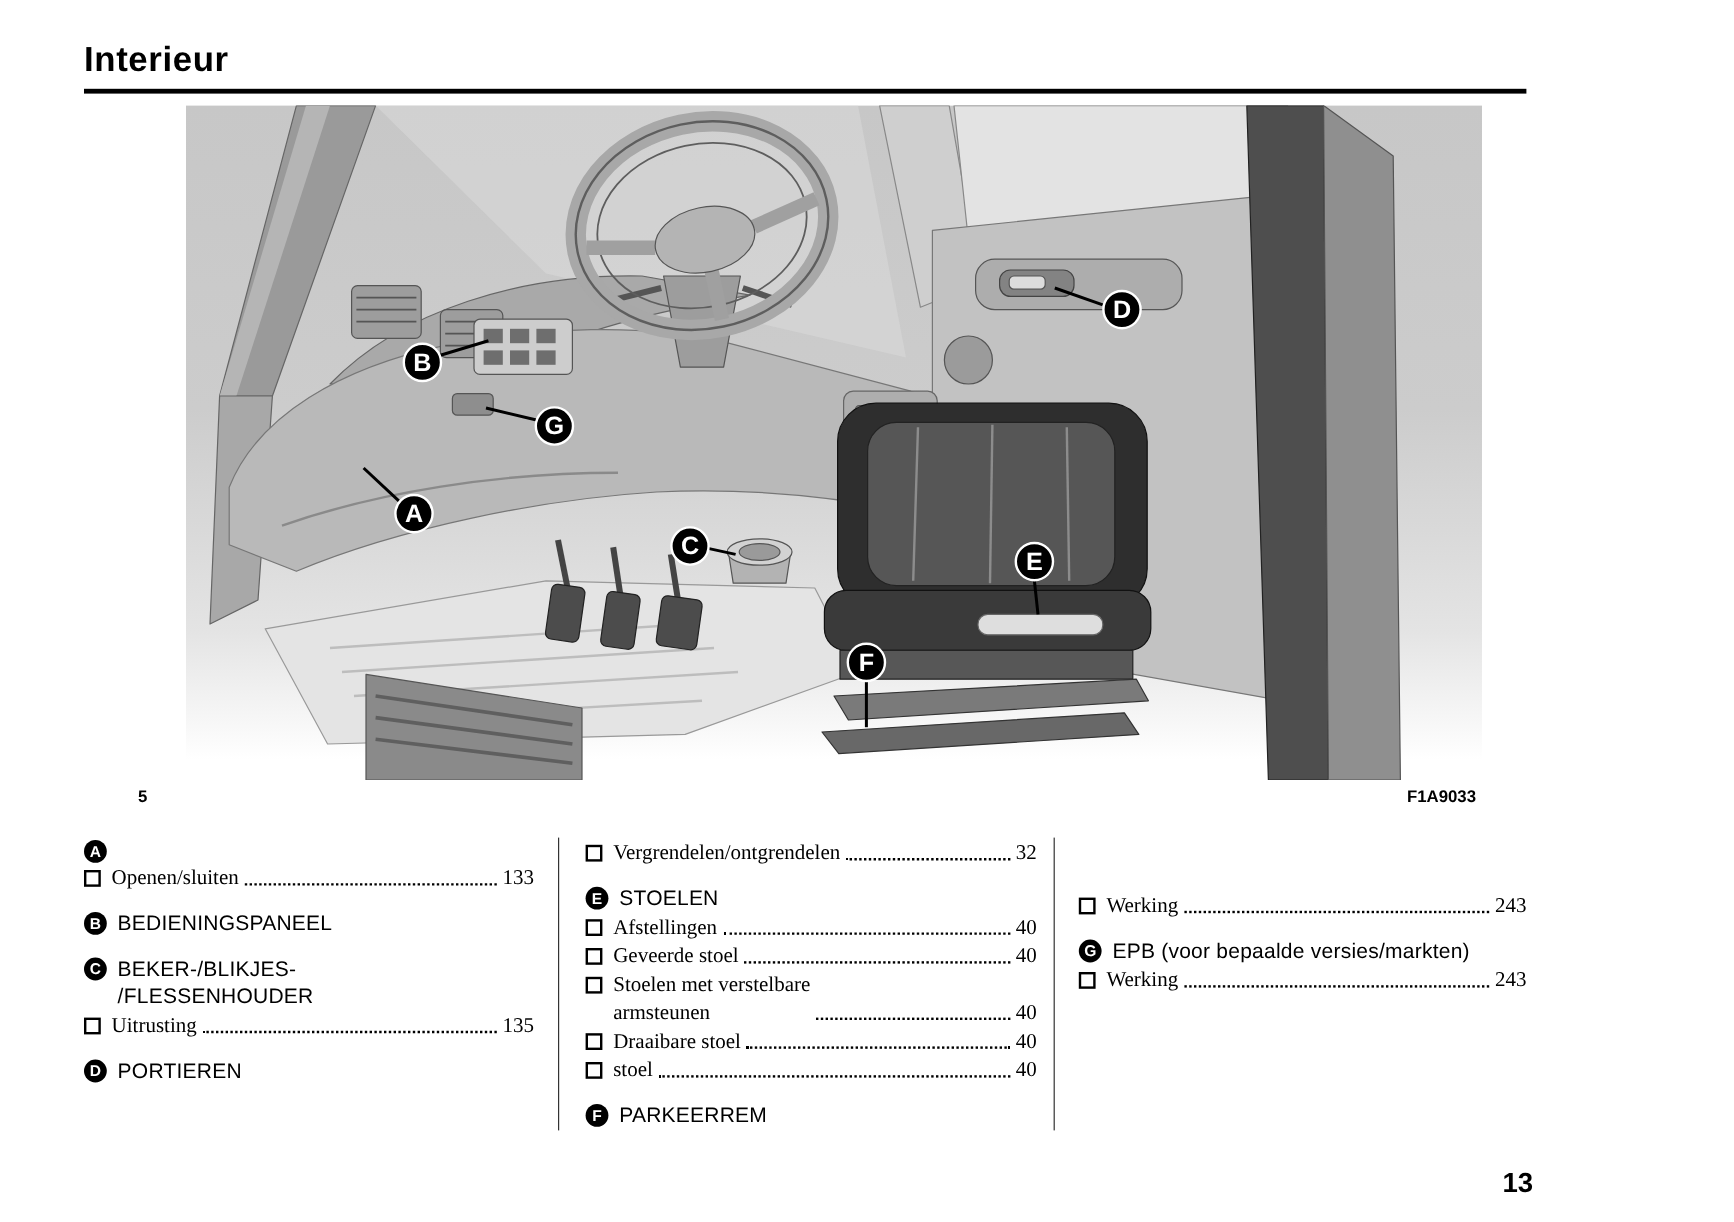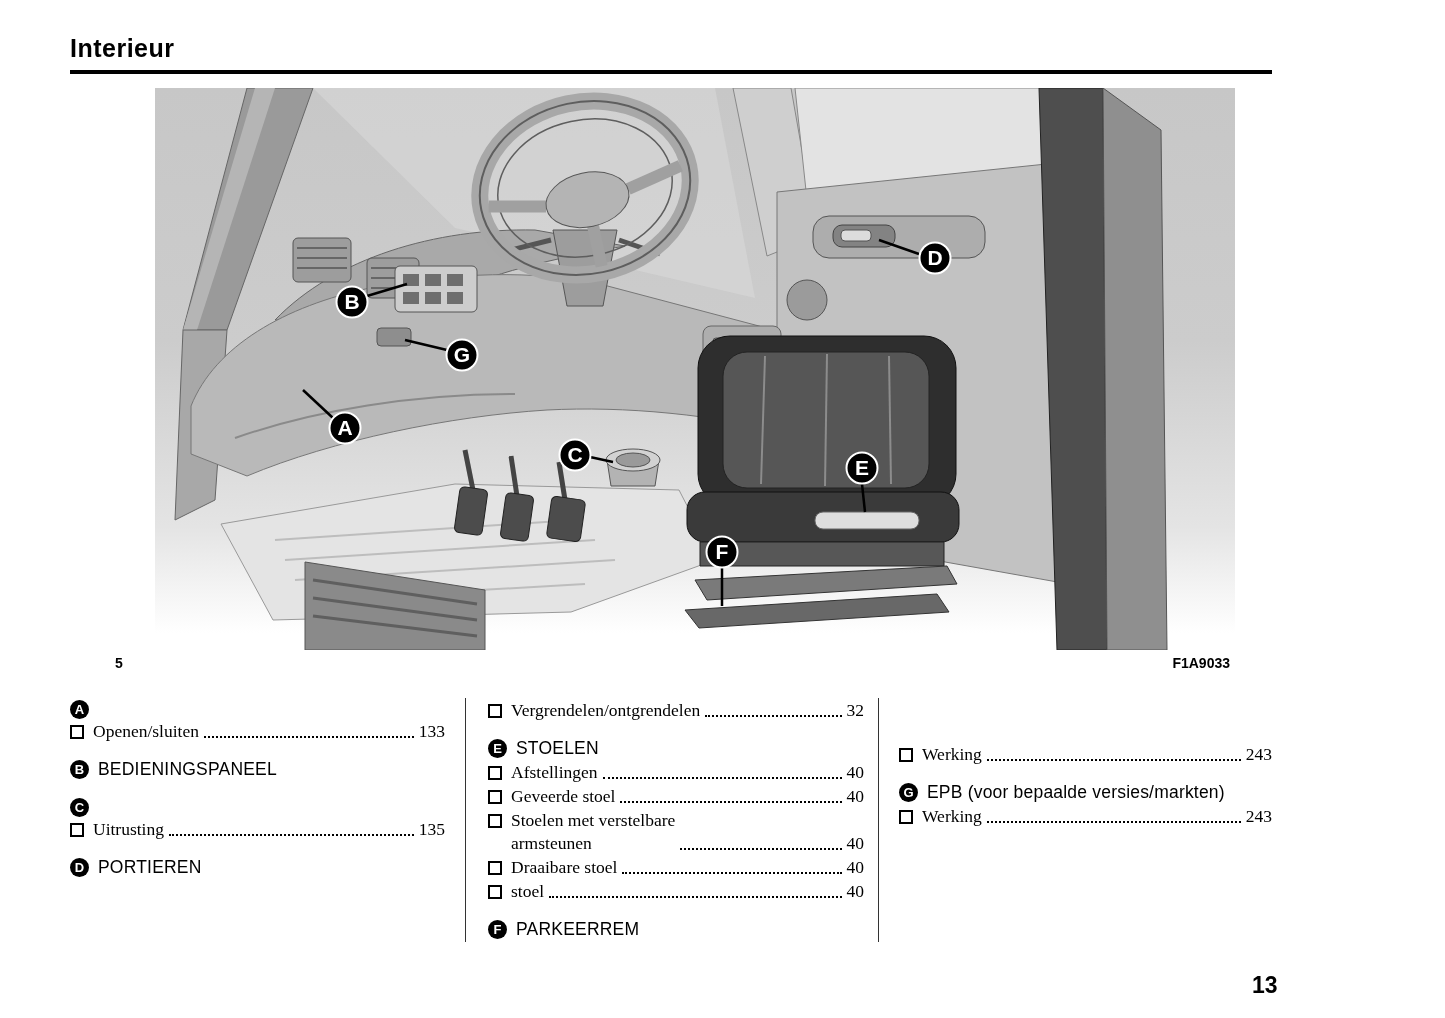--- a/index.html
+++ b/index.html
@@ -6,21 +6,21 @@
   .page {
     position: relative;
     width: 1445px;
     height: 1018px;
     background: #ffffff;
     font-family: "Liberation Sans", sans-serif;
     color: #000;
     overflow: hidden;
   }
   .header { position: absolute; left: 70px; top: 34px; width: 1202px; }
-  .title { font-size: 25px; font-weight: bold; letter-spacing: 0.5px; margin: 0; }
+  .title { font-size: 29px; font-weight: bold; letter-spacing: 0.5px; margin: 0; }
   .title-rule { margin-top: 7px; height: 4px; background: #000; }
 
   .figure {
     position: absolute; left: 155px; top: 88px; width: 1080px; height: 562px;
     background: linear-gradient(180deg, #c7c7c7 0%, #cccccc 45%, #e4e4e4 78%, #ffffff 97%);
   }
   .fig-meta {
     position: absolute; left: 115px; top: 655px; width: 1115px;
     display: flex; justify-content: space-between;
     font-weight: bold; font-size: 14px;
@@ -260,20 +260,22 @@
         </div>
         <div class="block">
           <div class="sec-header">
             <span class="badge">B</span>
             <span class="sec-title">BEDIENINGSPANEEL</span>
           </div>
         </div>
         <div class="block">
           <div class="sec-header">
             <span class="badge">C</span>
+            <span class="sec-title">BEKER-/BLIKJES-
+/FLESSENHOUDER</span>
           </div>
           <div class="item">
             <span class="sq"></span>
             <span class="item-label">Uitrusting</span>
             <span class="dots"></span>
             <span class="pg">135</span>
           </div>
         </div>
         <div class="block">
           <div class="sec-header">

